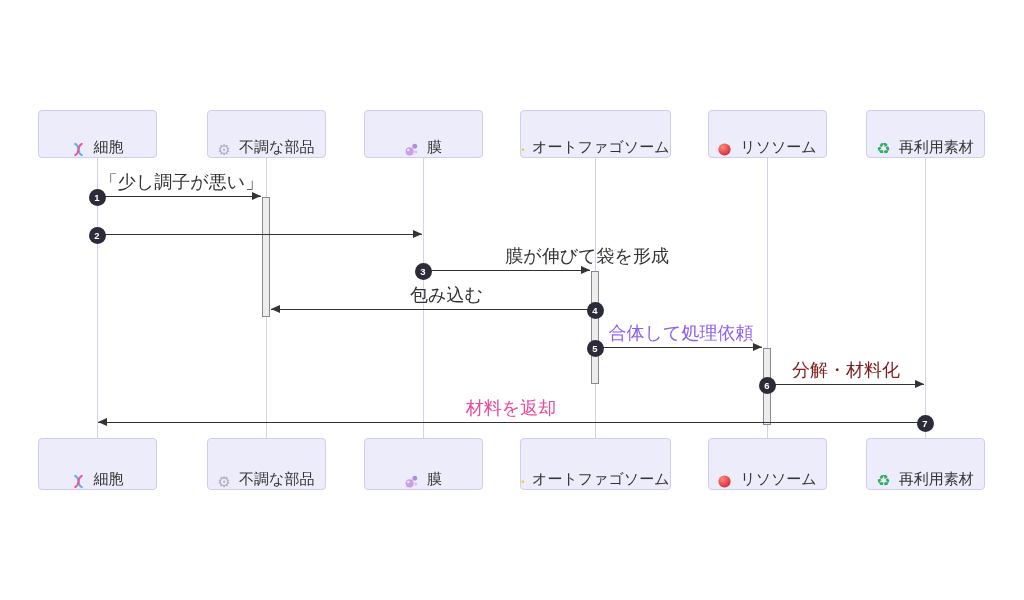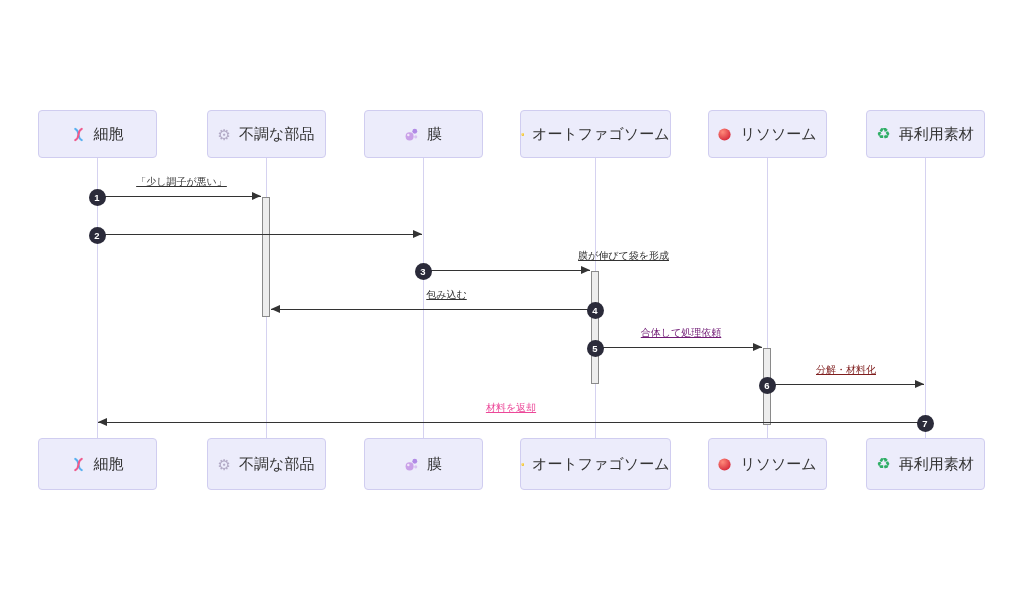--- a/index.html
+++ b/index.html
@@ -1,27 +1,27 @@
 <!DOCTYPE html>
 <html><head>
 <meta charset="utf-8">
 <style>
   html,body{margin:0;padding:0;background:#ffffff;}
   body{width:1024px;height:600px;font-family:"Liberation Sans","DejaVu Sans",sans-serif;}
   #stage{position:relative;width:1024px;height:600px;overflow:hidden;background:#ffffff;}
   .actor-box{
     position:absolute;height:48px;box-sizing:border-box;
-    display:flex;align-items:center;justify-content:center;gap:8px;
+    display:flex;align-items:flex-end;justify-content:center;gap:8px;
     border-radius:4px;border:1px solid;font-size:15px;
   }
   .actor-label{white-space:nowrap;}
   .lifeline{position:absolute;width:1px;}
   .activation{position:absolute;width:8px;box-sizing:border-box;border:1px solid;}
   .msg-line{position:absolute;height:0;border-top:1.5px solid;}
-  .msg-label{position:absolute;height:18px;line-height:18px;text-align:center;font-size:10px;white-space:nowrap;text-decoration:underline;}
+  .msg-label{position:absolute;height:18px;line-height:18px;text-align:center;font-size:18px;white-space:nowrap;}
   .arrowhead{position:absolute;width:0;height:0;}
   .badge{
     position:absolute;width:17px;height:17px;border-radius:50%;
     display:flex;align-items:center;justify-content:center;
     font-size:9.5px;font-weight:bold;
   }
   .icon-glyph{font-size:15px;line-height:1;display:inline-block;}
   .icon-svg{display:inline-block;vertical-align:middle;}
 </style>
 </head>
@@ -143,21 +143,21 @@
     <div class="msg-line" style="left: 423px; top: 270px; width: 167px; border-color: rgb(51, 51, 51);"></div>
     <div class="arrowhead" style="left: 581px; top: 266px; border-top: 4.5px solid transparent; border-bottom: 4.5px solid transparent; border-left: 9px solid rgb(51, 51, 51);"></div>
     <div class="msg-label" style="left: 349px; top: 247px; width: 320px; color: rgb(51, 51, 51); text-align: right;">膜が伸びて袋を形成</div>
     <div class="badge" style="left: 414.5px; top: 262.5px; background: rgb(43, 43, 58); color: rgb(255, 255, 255);">3</div>
     <div class="msg-line" style="left: 271px; top: 309px; width: 324px; border-color: rgb(51, 51, 51);"></div>
     <div class="arrowhead" style="left: 271px; top: 305px; border-top: 4.5px solid transparent; border-bottom: 4.5px solid transparent; border-right: 9px solid rgb(51, 51, 51);"></div>
     <div class="msg-label" style="left: 270.5px; top: 286px; width: 352px; color: rgb(51, 51, 51);">包み込む</div>
     <div class="badge" style="left: 586.5px; top: 301.5px; background: rgb(43, 43, 58); color: rgb(255, 255, 255);">4</div>
     <div class="msg-line" style="left: 595px; top: 347px; width: 167px; border-color: rgb(51, 51, 51);"></div>
     <div class="arrowhead" style="left: 753px; top: 343px; border-top: 4.5px solid transparent; border-bottom: 4.5px solid transparent; border-left: 9px solid rgb(51, 51, 51);"></div>
-    <div class="msg-label" style="left: 521px; top: 324px; width: 320px; color: #701a75;">合体して処理依頼</div>
+    <div class="msg-label" style="left: 521px; top: 324px; width: 320px; color: #8b5cf6;">合体して処理依頼</div>
     <div class="badge" style="left: 586.5px; top: 339.5px; background: rgb(43, 43, 58); color: rgb(255, 255, 255);">5</div>
     <div class="msg-line" style="left: 767px; top: 384px; width: 157px; border-color: rgb(51, 51, 51);"></div>
     <div class="arrowhead" style="left: 915px; top: 380px; border-top: 4.5px solid transparent; border-bottom: 4.5px solid transparent; border-left: 9px solid rgb(51, 51, 51);"></div>
     <div class="msg-label" style="left: 686px; top: 361px; width: 320px; color: #7f1d1d;">分解・材料化</div>
     <div class="badge" style="left: 758.5px; top: 376.5px; background: rgb(43, 43, 58); color: rgb(255, 255, 255);">6</div>
     <div class="msg-line" style="left: 98px; top: 422px; width: 827px; border-color: rgb(51, 51, 51);"></div>
     <div class="arrowhead" style="left: 98px; top: 418px; border-top: 4.5px solid transparent; border-bottom: 4.5px solid transparent; border-right: 9px solid rgb(51, 51, 51);"></div>
     <div class="msg-label" style="left: 351px; top: 399px; width: 320px; color: #ec4899;">材料を返却</div>
     <div class="badge" style="left: 916.5px; top: 414.5px; background: rgb(43, 43, 58); color: rgb(255, 255, 255);">7</div>
   </div>

